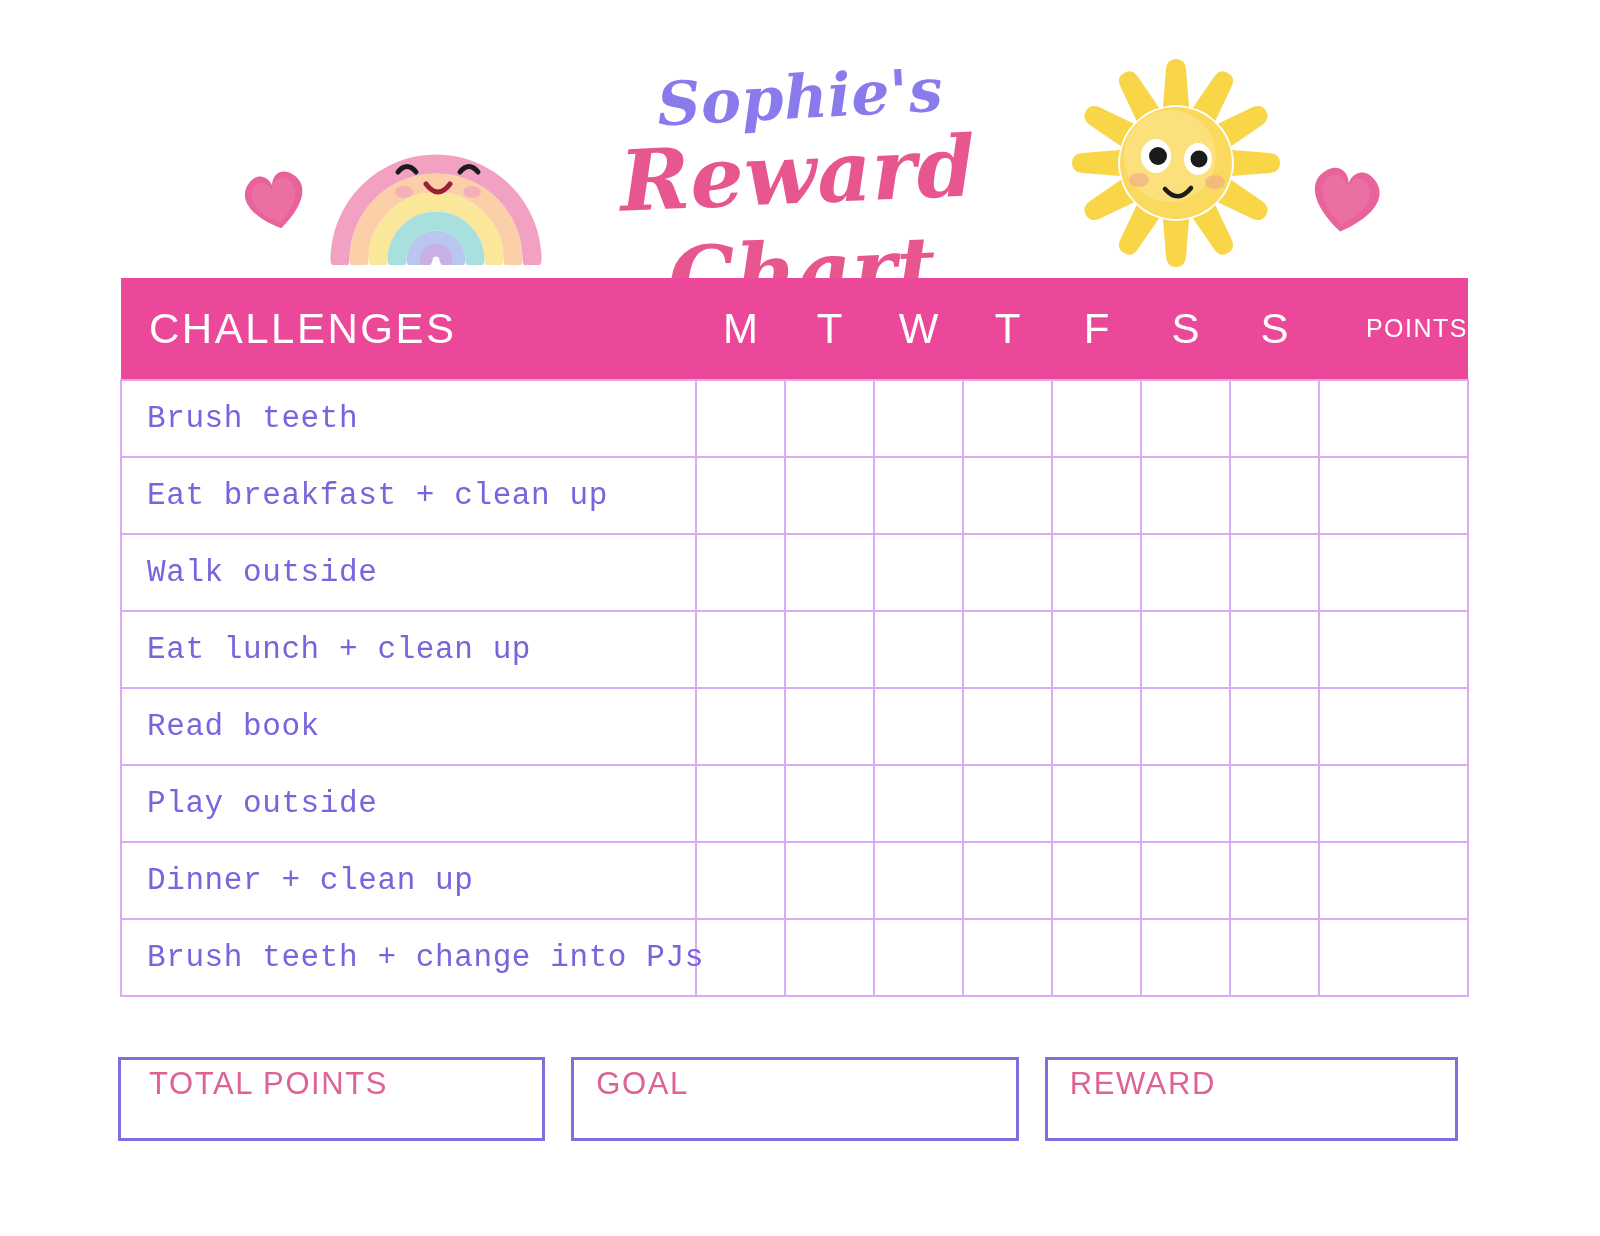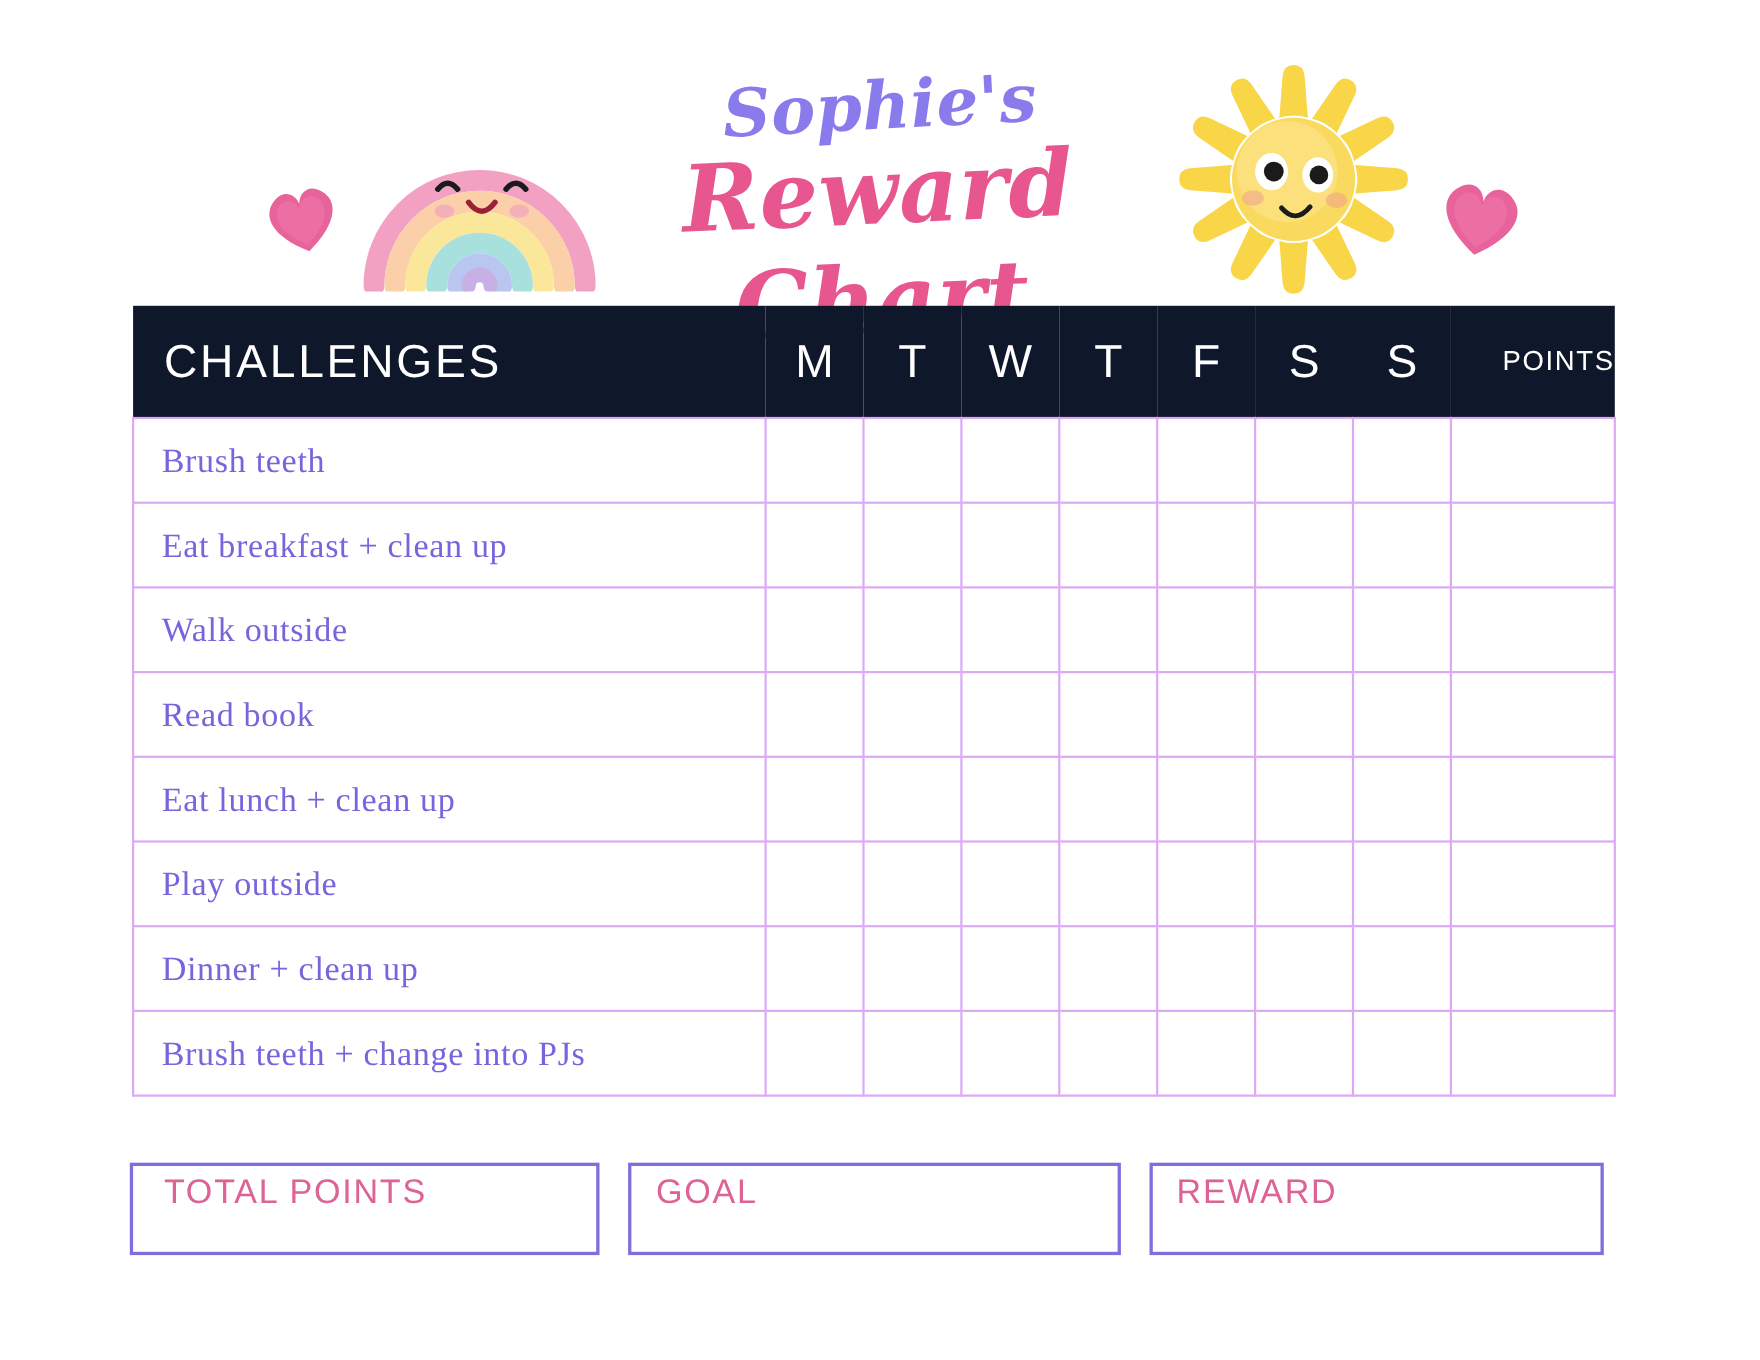--- a/index.html
+++ b/index.html
@@ -67,21 +67,21 @@
   .chart-table {
     position: absolute;
     left: 120px;
     top: 278px;
     width: 1336px;
     border-collapse: collapse;
     table-layout: fixed;
   }
 
   .chart-table thead th {
-    background: #0f172a;
+    background: #ec4899;
     color: #ffffff;
     height: 102px;
     border: none;
     font-weight: normal;
   }
 
   th.col-challenges {
     width: 575px;
     text-align: left;
     padding-left: 28px;
@@ -108,21 +108,21 @@
 
   .chart-table tbody td {
     height: 77px;
     border: 2px solid #dca9f5;
     background: #ffffff;
   }
 
   .chart-table tbody td.task-cell {
     text-align: left;
     padding-left: 25px;
-    font-family: Liberation Serif, serif;
+    font-family: Liberation Mono, monospace;
     font-size: 31px;
     color: #7a64dd;
     letter-spacing: 0.6px;
     white-space: nowrap;
   }
 
   .chart-table tbody tr td:first-child { border-left: 2px solid #dca9f5; }
   .chart-table tbody tr td:last-child  { border-right: 2px solid #dca9f5; }
 
   
@@ -292,32 +292,32 @@
           <td class="mark-cell"></td>
           <td class="mark-cell"></td>
           <td class="mark-cell"></td>
           <td class="mark-cell"></td>
           <td class="mark-cell"></td>
           <td class="mark-cell"></td>
           <td class="mark-cell"></td>
           <td class="points-cell"></td>
         </tr>
         <tr>
+          <td class="task-cell">Eat lunch + clean up</td>
+          <td class="mark-cell"></td>
+          <td class="mark-cell"></td>
+          <td class="mark-cell"></td>
+          <td class="mark-cell"></td>
+          <td class="mark-cell"></td>
+          <td class="mark-cell"></td>
+          <td class="mark-cell"></td>
+          <td class="points-cell"></td>
+        </tr>
+        <tr>
           <td class="task-cell">Read book</td>
-          <td class="mark-cell"></td>
-          <td class="mark-cell"></td>
-          <td class="mark-cell"></td>
-          <td class="mark-cell"></td>
-          <td class="mark-cell"></td>
-          <td class="mark-cell"></td>
-          <td class="mark-cell"></td>
-          <td class="points-cell"></td>
-        </tr>
-        <tr>
-          <td class="task-cell">Eat lunch + clean up</td>
           <td class="mark-cell"></td>
           <td class="mark-cell"></td>
           <td class="mark-cell"></td>
           <td class="mark-cell"></td>
           <td class="mark-cell"></td>
           <td class="mark-cell"></td>
           <td class="mark-cell"></td>
           <td class="points-cell"></td>
         </tr>
         <tr>

